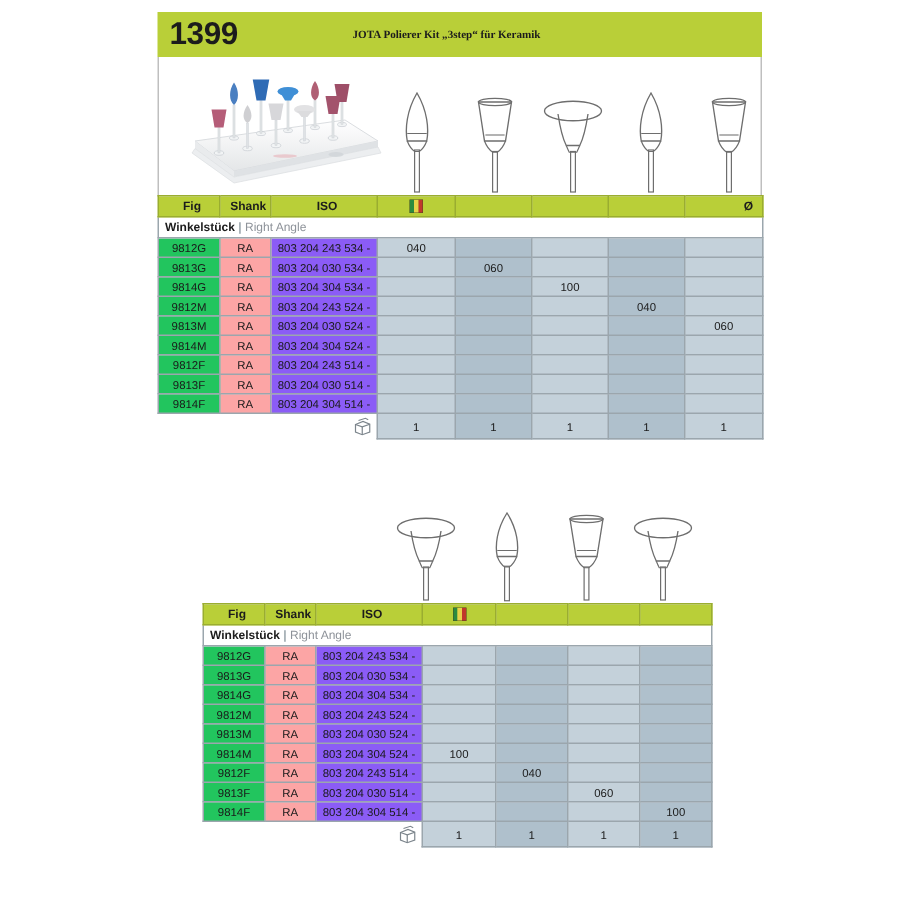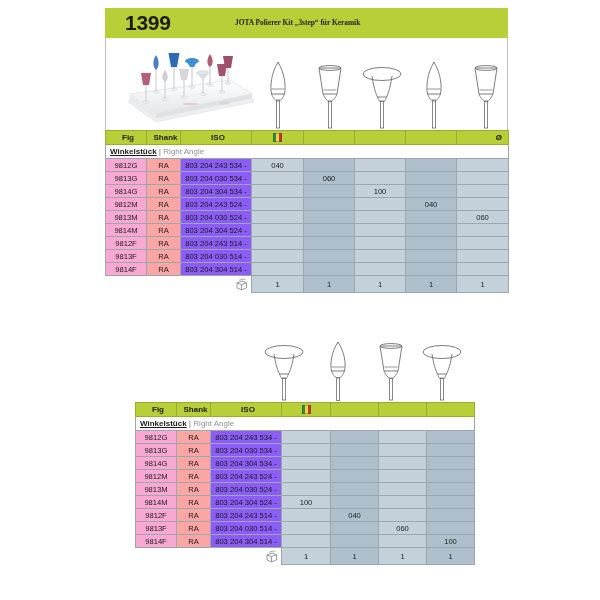--- a/index.html
+++ b/index.html
@@ -34,21 +34,21 @@
   .title-bar {
     display: flex;
     align-items: stretch;
     background: #b9cf38;
     height: 30px;
   }
   .title-num {
     width: 128px;
     display: flex;
     align-items: center;
-    padding-left: 20px;
+    padding-left: 8px;
     box-sizing: border-box;
     font-size: 21px;
     font-weight: bold;
     letter-spacing: -0.3px;
     color: #1c1c1c;
   }
   .title-texts {
     flex: 1;
     display: flex;
     flex-direction: column;
@@ -134,26 +134,26 @@
   tr.hdr-sub td {
     background: #ffffff;
     text-align: left;
     padding-left: 4px;
     height: 14px;
     font-size: 8px;
     border-left-color: #9ba6ad;
     border-right-color: #9ba6ad;
     border-top: none;
   }
-  .de-strong { font-weight: bold; color: #1c1c1c; text-decoration: underline; }
+  .de-strong { font-weight: bold; color: #1c1c1c; }
   .sep { color: #9ba6ad; font-weight: bold; }
   .en-grey { color: #8d9299; }
 
   
-  td.c-fig   { background: #f9a8d4; text-align: center; }
+  td.c-fig   { background: #22c55e; text-align: center; }
   td.c-shank { background: #fca5a5; text-align: center; }
   td.c-iso   { background: #8b5cf6; text-align: left; padding-left: 3px; white-space: nowrap; }
   td.d-a { background: #c4d1da; }
   td.d-b { background: #afc0cc; }
   td.d-a, td.d-b { color: #1c1c1c; }
 
   
   tr.pack td { border: none; background: transparent; height: 17px; }
   tr.pack td.pk-icon { text-align: right; padding-right: 3px; }
   tr.pack td.p-a { background: #c4d1da; border: 1px solid #9ba6ad; }

